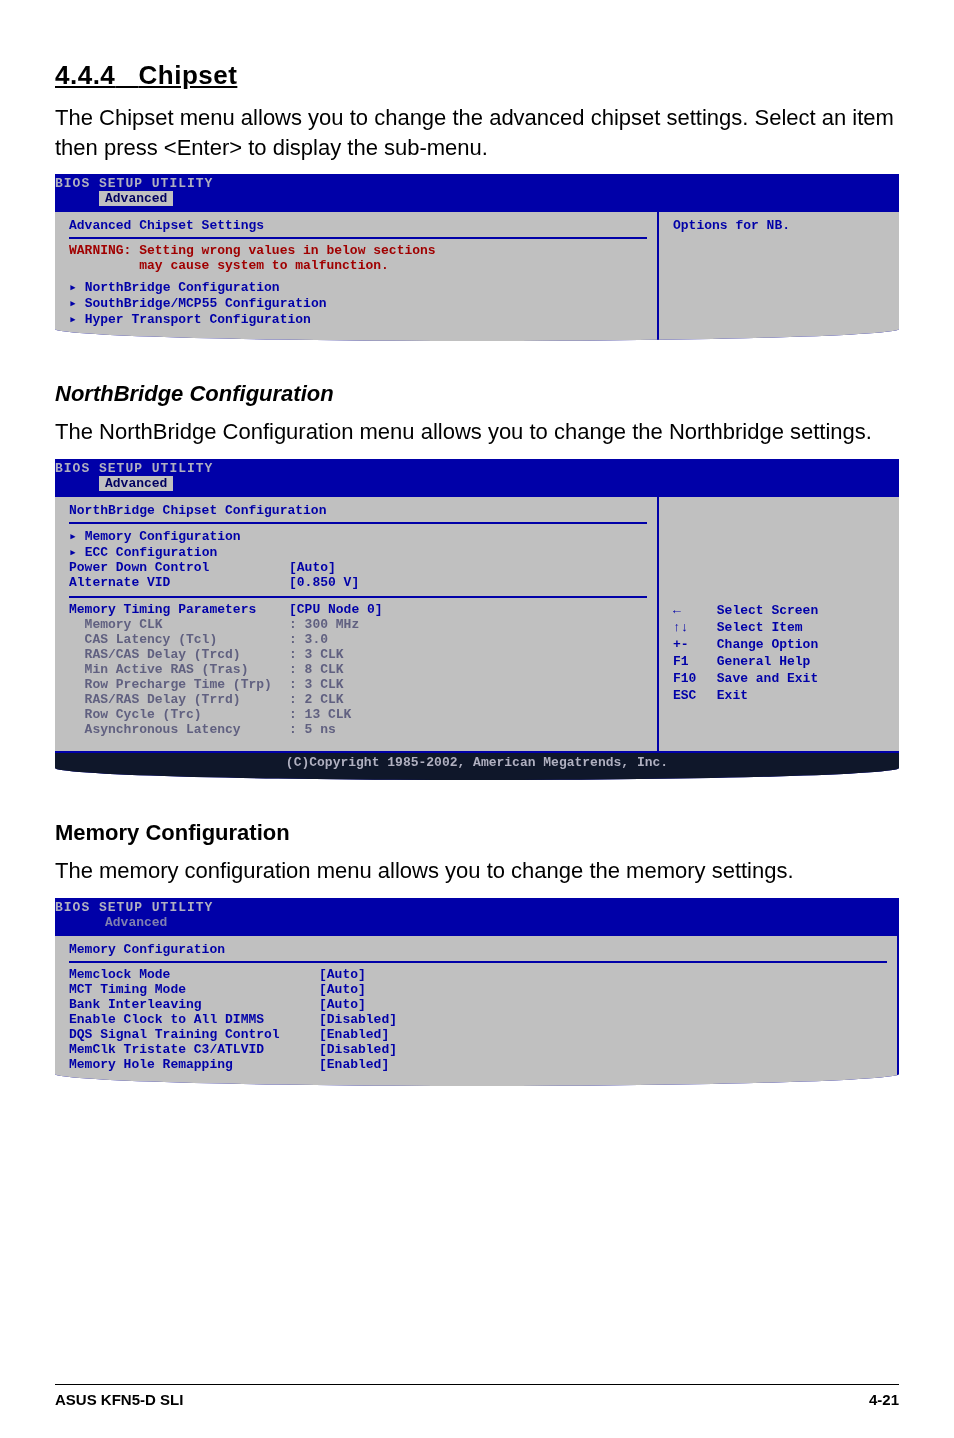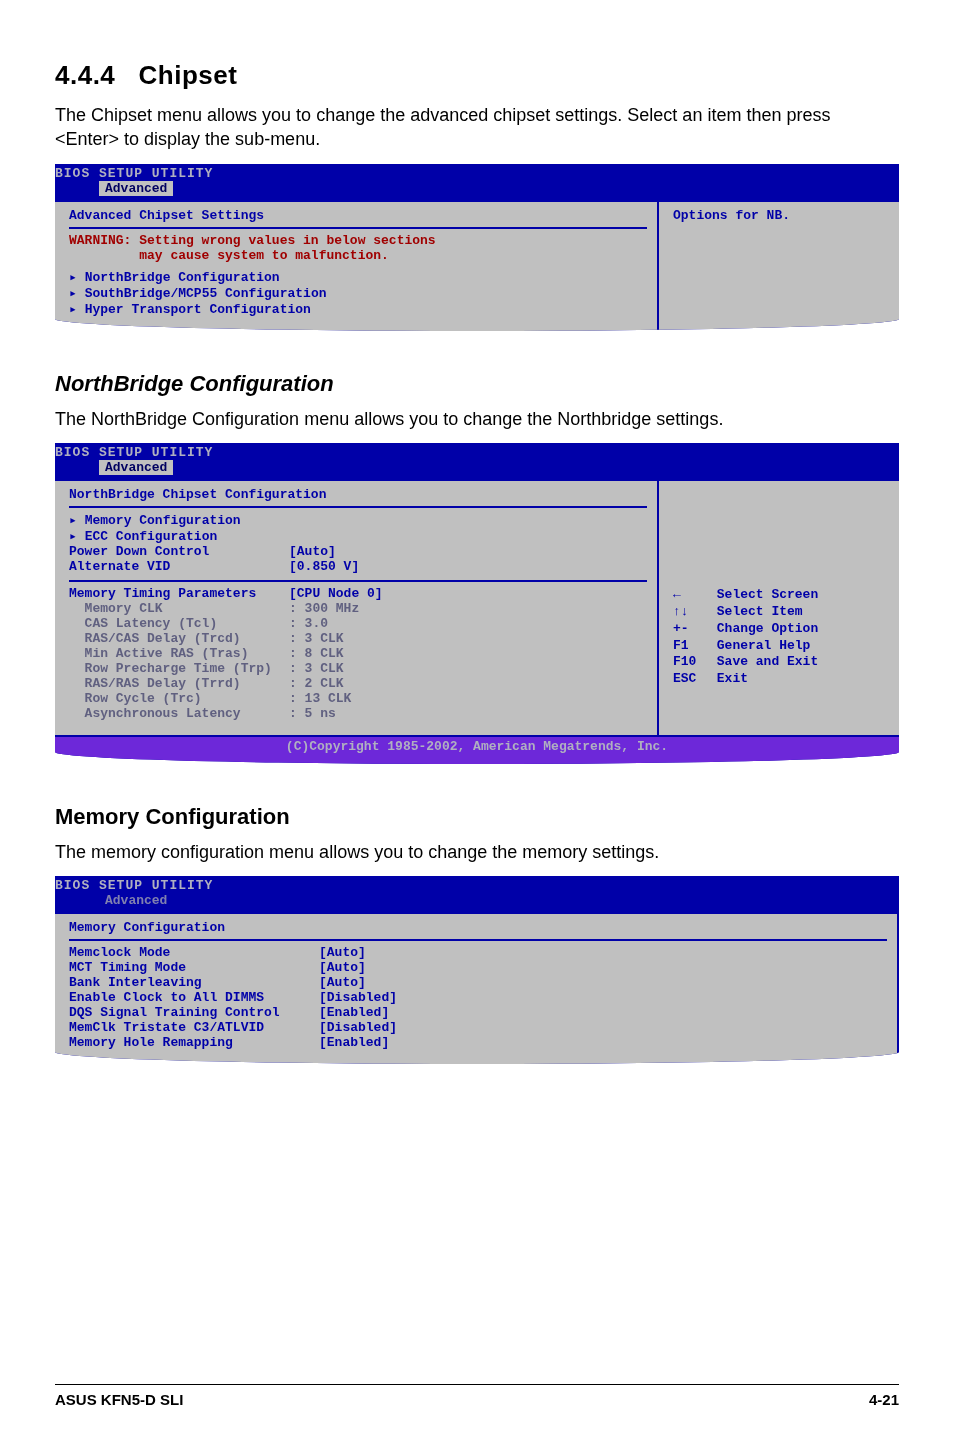--- a/index.html
+++ b/index.html
@@ -10,23 +10,24 @@
     height: 1438px;
     padding: 60px 55px 30px 55px;
     position: relative;
     color: #000;
   }
   .section-heading {
     font-size: 26px;
     font-weight: bold;
     margin-bottom: 12px;
     letter-spacing: 0.5px;
+    text-decoration: underline;
   }
   .body-text {
-    font-size: 18px;
+    font-size: 22px;
     line-height: 1.35;
     margin-bottom: 12px;
   }
   .sub-heading {
     font-size: 22px;
     font-weight: bold;
     font-style: italic;
     margin-top: 40px;
     margin-bottom: 10px;
   }
@@ -109,21 +110,21 @@
     content: "▸ ";
     color: #0000a8;
   }
   .bios-help {
     color: #0000a8;
     white-space: pre;
     line-height: 1.3;
   }
   .bios-help .key { display:inline-block; width:36px; }
   .bios-footer {
-    background: #6d28d9;
+    background: #0f172a;
     color: #b0b0c0;
     text-align: center;
     padding: 2px 0 10px 0;
     border-top: 2px solid #0000a8;
   }
   .page-footer {
     position: absolute;
     bottom: 30px;
     left: 55px;
     right: 55px;

